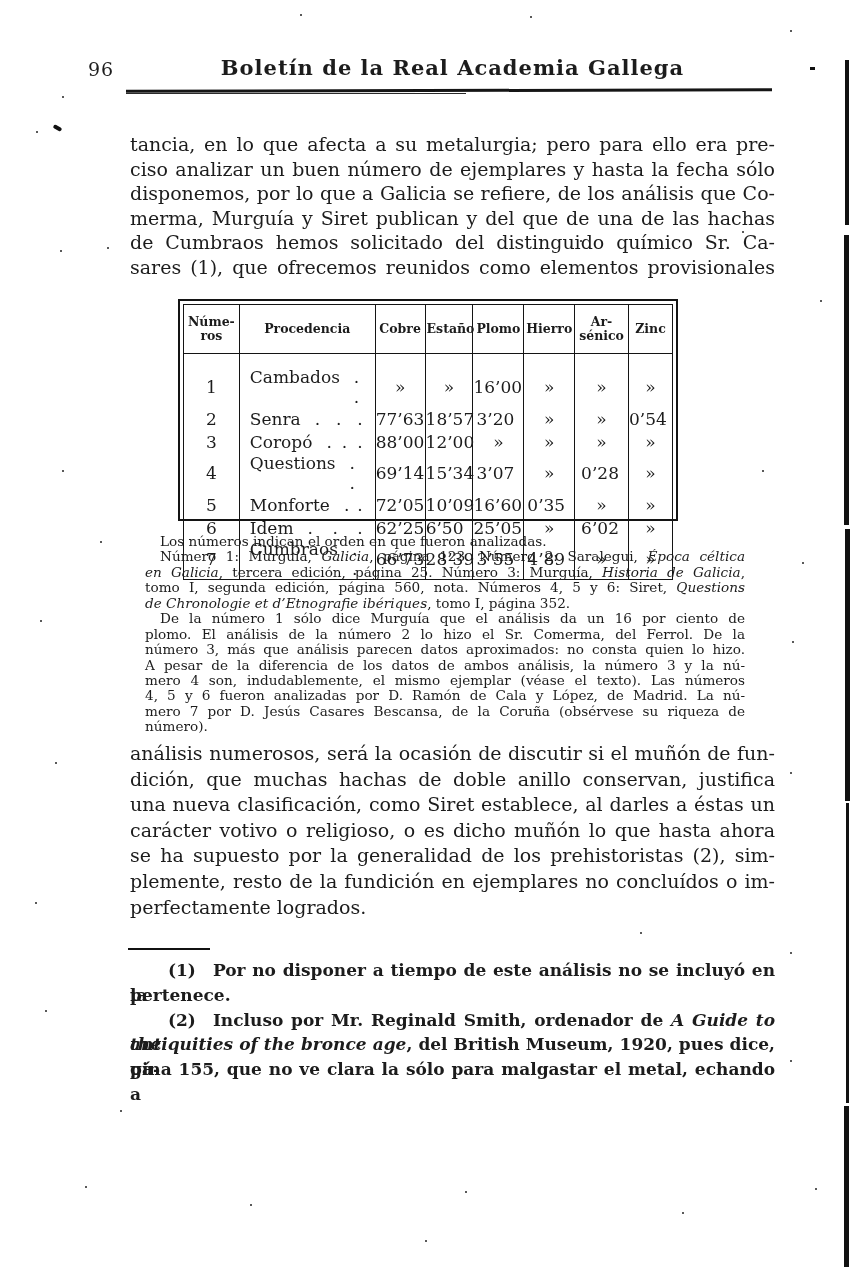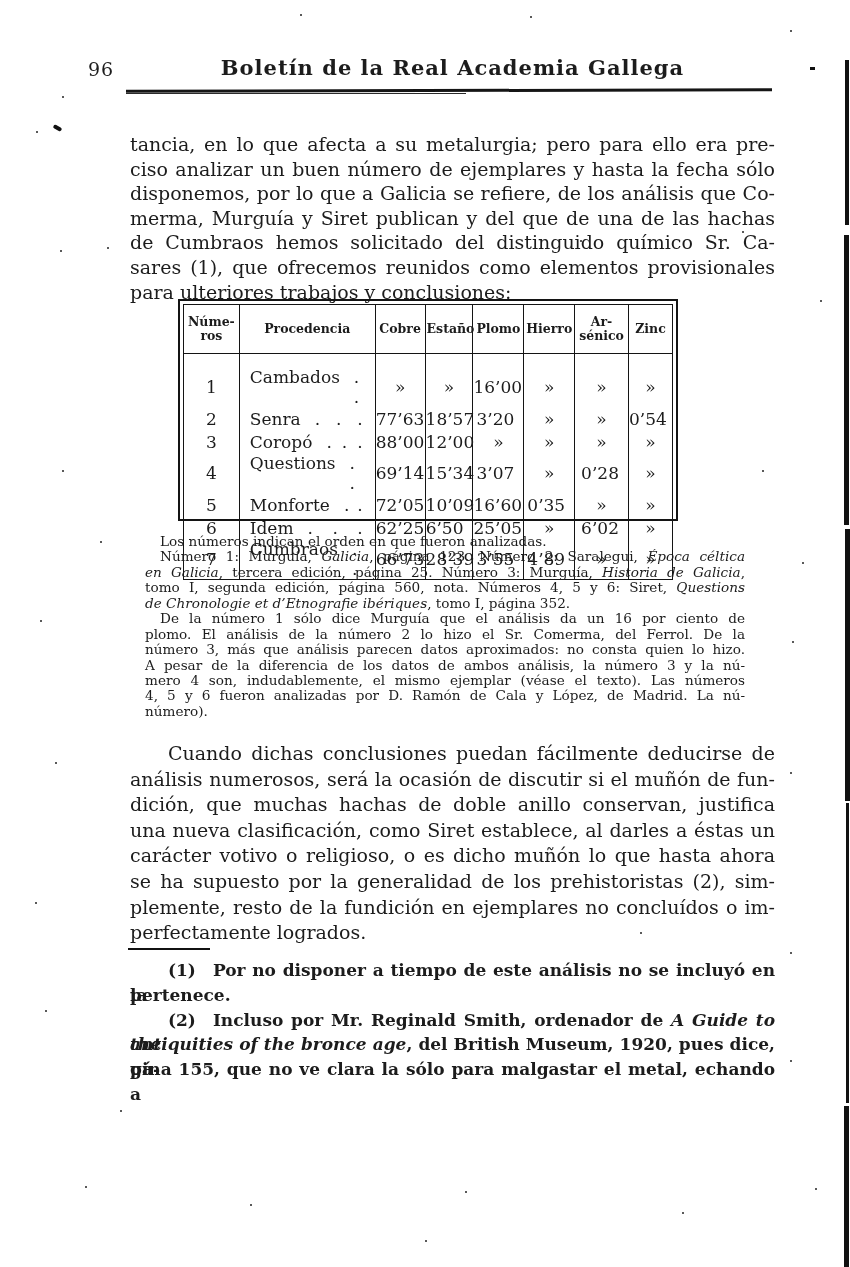--- a/index.html
+++ b/index.html
@@ -58,21 +58,20 @@
 <div class="abs" id="header-rule"></div>
 <div class="abs" id="header-rule2"></div>
 
 <div class="abs textblock" id="paragraph-opening">
     <div class="tl"><span>tancia, en lo que afecta a su metalurgia; pero para ello era pre-</span></div>
     <div class="tl"><span>ciso analizar un buen número de ejemplares y hasta la fecha sólo</span></div>
     <div class="tl"><span>disponemos, por lo que a Galicia se refiere, de los análisis que Co-</span></div>
     <div class="tl"><span>merma, Murguía y Siret publican y del que de una de las hachas</span></div>
     <div class="tl"><span>de Cumbraos hemos solicitado del distinguido químico Sr. Ca-</span></div>
     <div class="tl"><span>sares (1), que ofrecemos reunidos como elementos provisionales</span></div>
-    <div class="tl nj"><span>para ulteriores trabajos y conclusiones:</span></div>
   </div>
 
 <div class="abs" id="analysis-table-wrap">
   <table id="analysis-table">
     <colgroup>
       <col style="width:11.4%">
         <col style="width:27.8%">
         <col style="width:10.2%">
       <col style="width:9.8%">
         <col style="width:10.4%">
@@ -209,25 +208,25 @@
     <div class="tl ind"><span>Número 1: Murguía, </span><span class="it">Galicia</span><span>, página 123. Número 2: Saralegui, </span><span class="it">Época céltica</span></div>
     <div class="tl"><span class="it">en Galicia</span><span>, tercera edición, página 25. Número 3: Murguía, </span><span class="it">Historia de Galicia</span><span>,</span></div>
     <div class="tl"><span>tomo I, segunda edición, página 560, nota. Números 4, 5 y 6: Siret, </span><span class="it">Questions</span></div>
     <div class="tl nj"><span class="it">de Chronologie et d’Etnografie ibériques</span><span>, tomo I, página 352.</span></div>
     <div class="tl ind"><span>De la número 1 sólo dice Murguía que el análisis da un 16 por ciento de</span></div>
     <div class="tl"><span>plomo. El análisis de la número 2 lo hizo el Sr. Comerma, del Ferrol. De la</span></div>
     <div class="tl"><span>número 3, más que análisis parecen datos aproximados: no consta quien lo hizo.</span></div>
     <div class="tl"><span>A pesar de la diferencia de los datos de ambos análisis, la número 3 y la nú-</span></div>
     <div class="tl"><span>mero 4 son, indudablemente, el mismo ejemplar (véase el texto). Las números</span></div>
     <div class="tl"><span>4, 5 y 6 fueron analizadas por D. Ramón de Cala y López, de Madrid. La nú-</span></div>
+    <div class="tl"><span>mero 7 por D. Jesús Casares Bescansa, de la Coruña (obsérvese su riqueza de</span></div>
     <div class="tl nj"><span>número).</span></div>
   </div>
 
 <div class="abs textblock" id="paragraph-conclusions">
-    <div class="tl ind"><span>Cuando dichas conclusiones puedan fácilmente deducirse de</span></div>
     <div class="tl"><span>análisis numerosos, será la ocasión de discutir si el muñón de fun-</span></div>
     <div class="tl"><span>dición, que muchas hachas de doble anillo conservan, justifica</span></div>
     <div class="tl"><span>una nueva clasificación, como Siret establece, al darles a éstas un</span></div>
     <div class="tl"><span>carácter votivo o religioso, o es dicho muñón lo que hasta ahora</span></div>
     <div class="tl"><span>se ha supuesto por la generalidad de los prehistoristas (2), sim-</span></div>
     <div class="tl"><span>plemente, resto de la fundición en ejemplares no concluídos o im-</span></div>
     <div class="tl nj"><span>perfectamente logrados.</span></div>
   </div>
 
 <div class="abs artifact" id="footnote-rule" style="left:128px;top:948px;width:82px;height:2px;"></div>

